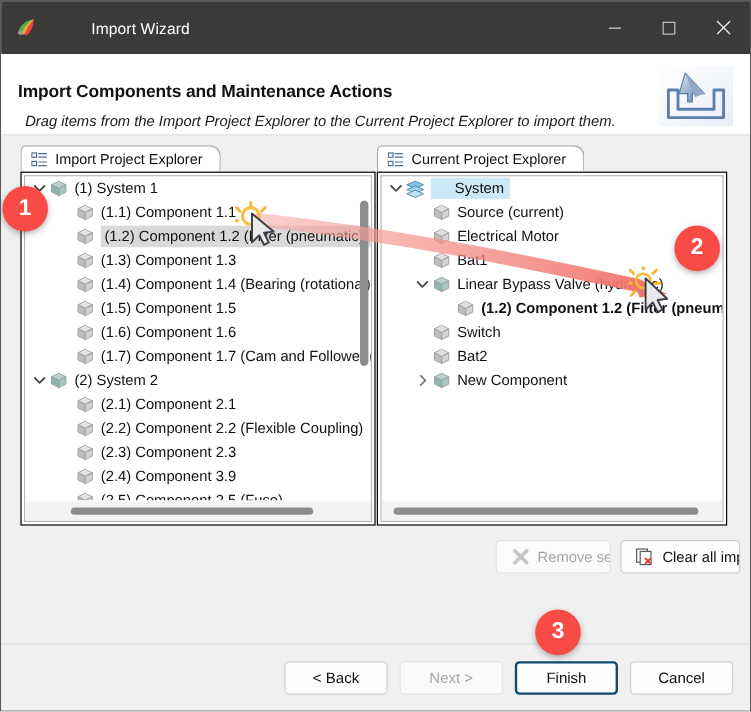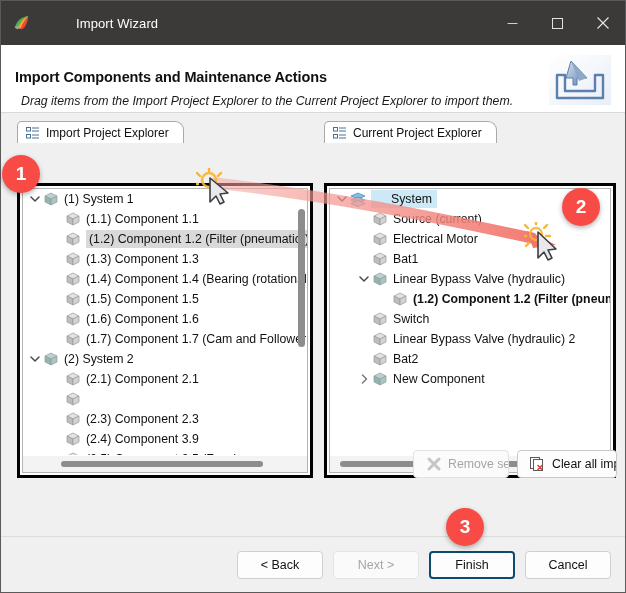--- a/index.html
+++ b/index.html
@@ -104,21 +104,21 @@
     position: relative;
     background: #f0f0f0;
   }
 
   
   .panel {
     position: absolute;
     box-sizing: border-box;
   }
   .panel-left  { left: 16px;  top: 8px;  width: 296px; height: 317px; }
-  .panel-right { left: 323px; top: 8px;  width: 292px; height: 317px; }
+  .panel-right { left: 313px; top: 8px;  width: 292px; height: 317px; }
 
   .tabstrip {
     height: 22px;
     position: relative;
   }
   .tab {
     position: absolute;
     left: 0; top: 0;
     height: 22px;
     display: flex;
@@ -132,27 +132,26 @@
     font-size: 12px;
     color: #111;
     white-space: nowrap;
   }
   .tab-icon {
     width: 14px; height: 14px;
     margin-right: 6px;
     flex: 0 0 auto;
   }
   .panel-frame {
-    border: 3px solid #000000;
+    border: 1px solid #000000;
     background: #ffffff;
     box-sizing: border-box;
     height: calc(100% - 22px);
     position: relative;
     padding: 2px;
-    margin-top: 40px;
   }
   .tree-outer {
     border: 1px solid #b4b4b4;
     box-sizing: border-box;
     width: 100%;
     height: 100%;
     background: #ffffff;
     position: relative;
     overflow: hidden;
   }
@@ -505,20 +504,21 @@
                   </svg></span>
                 <span class="lbl">(2.1) Component 2.1</span>
               </div>
               <div class="row ind-1">
                 <span class="twisty"></span>
                 <span class="cube"><svg viewBox="0 0 16 16" width="16" height="16">
                     <path d="M8 2 L14 5 L8 8 L2 5 Z" fill="#e2e2e2" stroke="#9a9a9a" stroke-width="0.7"></path>
                     <path d="M2 5 L8 8 L8 14 L2 11 Z" fill="#bdbdbd" stroke="#9a9a9a" stroke-width="0.7"></path>
                     <path d="M14 5 L8 8 L8 14 L14 11 Z" fill="#d2d2d2" stroke="#9a9a9a" stroke-width="0.7"></path>
                   </svg></span>
+                <span class="lbl">(2.2) Component 2.2 (Flexible Coupling)</span>
               </div>
               <div class="row ind-1">
                 <span class="twisty"></span>
                 <span class="cube"><svg viewBox="0 0 16 16" width="16" height="16">
                     <path d="M8 2 L14 5 L8 8 L2 5 Z" fill="#e2e2e2" stroke="#9a9a9a" stroke-width="0.7"></path>
                     <path d="M2 5 L8 8 L8 14 L2 11 Z" fill="#bdbdbd" stroke="#9a9a9a" stroke-width="0.7"></path>
                     <path d="M14 5 L8 8 L8 14 L14 11 Z" fill="#d2d2d2" stroke="#9a9a9a" stroke-width="0.7"></path>
                   </svg></span>
                 <span class="lbl">(2.3) Component 2.3</span>
               </div>
@@ -641,29 +641,20 @@
                   </svg></span>
                 <span class="lbl">Switch</span>
               </div>
               <div class="row ind-1">
                 <span class="twisty"></span>
                 <span class="cube"><svg viewBox="0 0 16 16" width="16" height="16">
                     <path d="M8 2 L14 5 L8 8 L2 5 Z" fill="#e2e2e2" stroke="#9a9a9a" stroke-width="0.7"></path>
                     <path d="M2 5 L8 8 L8 14 L2 11 Z" fill="#bdbdbd" stroke="#9a9a9a" stroke-width="0.7"></path>
                     <path d="M14 5 L8 8 L8 14 L14 11 Z" fill="#d2d2d2" stroke="#9a9a9a" stroke-width="0.7"></path>
                   </svg></span>
-                <span class="lbl">Linear Bypass Valve (hydraulic) 2</span>
-              </div>
-              <div class="row ind-1">
-                <span class="twisty"></span>
-                <span class="cube"><svg viewBox="0 0 16 16" width="16" height="16">
-                    <path d="M8 2 L14 5 L8 8 L2 5 Z" fill="#e2e2e2" stroke="#9a9a9a" stroke-width="0.7"></path>
-                    <path d="M2 5 L8 8 L8 14 L2 11 Z" fill="#bdbdbd" stroke="#9a9a9a" stroke-width="0.7"></path>
-                    <path d="M14 5 L8 8 L8 14 L14 11 Z" fill="#d2d2d2" stroke="#9a9a9a" stroke-width="0.7"></path>
-                  </svg></span>
                 <span class="lbl">Bat2</span>
               </div>
               <div class="row ind-1">
                 <span class="twisty">
                   <svg viewBox="0 0 10 10" width="10" height="10">
                     <path d="M3.5 1 L7.5 5 L3.5 9" fill="none" stroke="#7a7a7a" stroke-width="1.5" stroke-linecap="round" stroke-linejoin="round"></path>
                   </svg>
                 </span>
                 <span class="cube"><svg viewBox="0 0 16 16" width="16" height="16">
                     <path d="M8 2 L14 5 L8 8 L2 5 Z" fill="#b9d4d0" stroke="#9a9a9a" stroke-width="0.7"></path>

